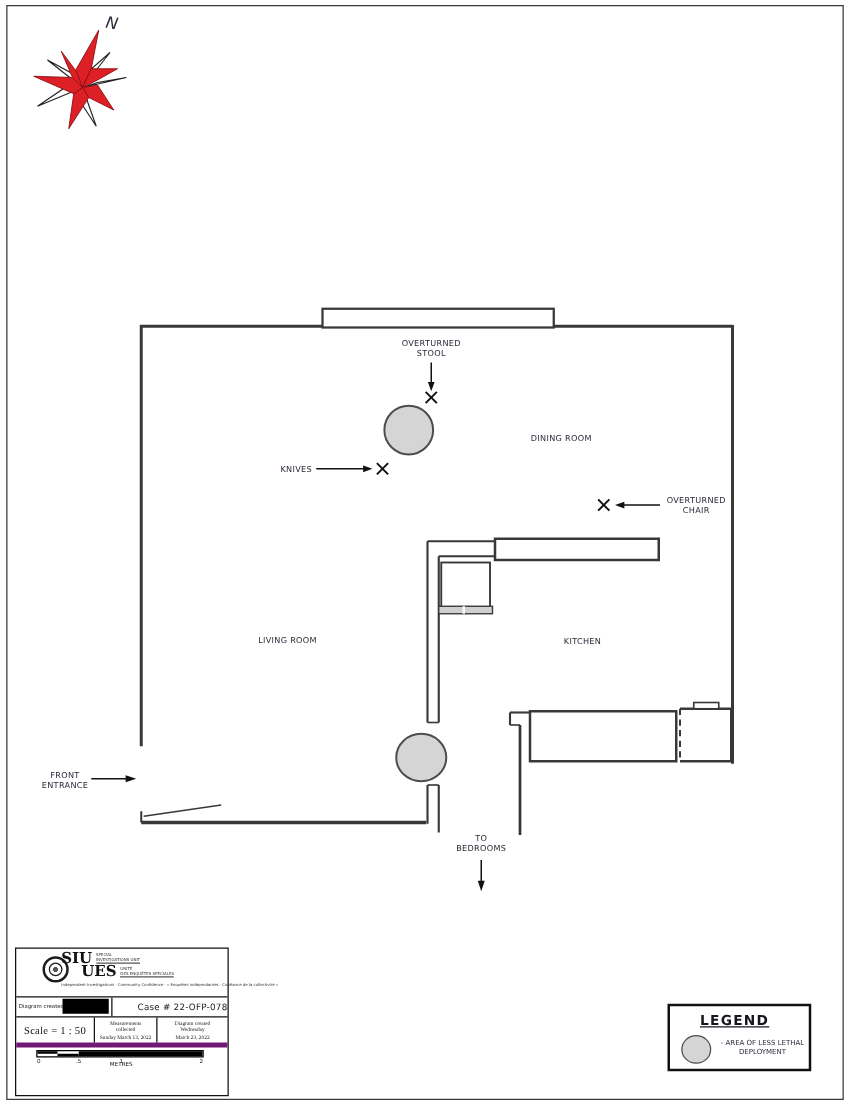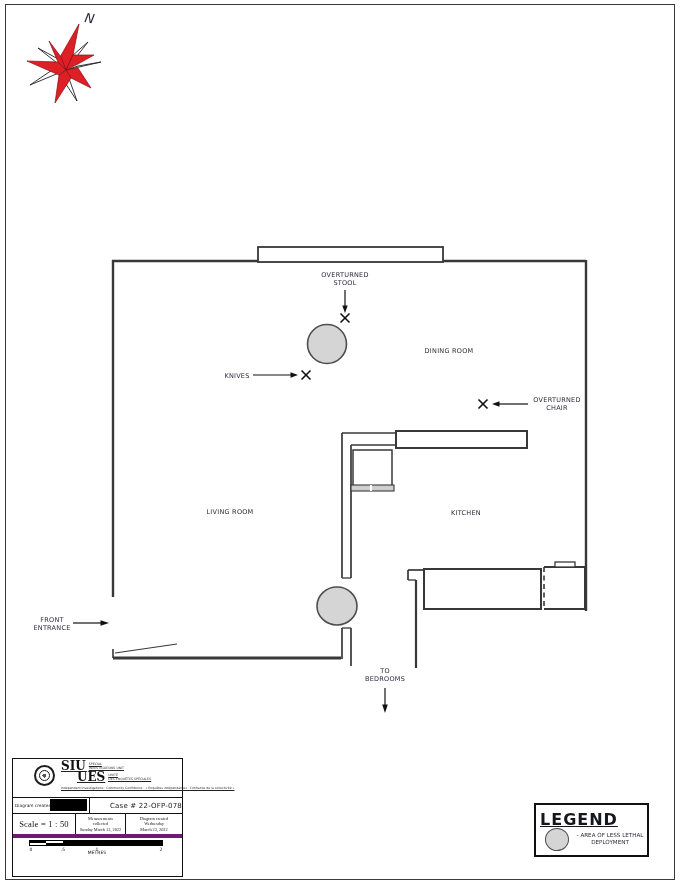--- a/index.html
+++ b/index.html
@@ -13,21 +13,21 @@
   
   .title-block{position:absolute;left:12px;top:758px;width:171px;height:119px;
         border:1.5px solid #111;box-sizing:border-box;background:#fff;color:#222;}
   .tb-row{position:relative;box-sizing:border-box;}
   .tb-logo{height:39px;border-bottom:1px solid #111;}
   .seal{position:absolute;left:21px;top:6px;width:21px;height:21px;border:2px solid #1d1d1d;
         border-radius:50%;box-sizing:border-box;}
   .seal::after{content:"";position:absolute;left:3px;top:3px;right:3px;bottom:3px;
         border:1px solid #1d1d1d;border-radius:50%;background:
         radial-gradient(circle at 50% 50%, #555 0 2px, transparent 2px);}
-  .org{position:absolute;left:48px;top:2px;width:120px;text-decoration:underline;}
+  .org{position:absolute;left:36px;top:2px;width:120px;}
   .org-line{display:flex;align-items:flex-start;gap:3px;}
   .acronym{font-family:"DejaVu Serif", serif;font-weight:bold;font-size:12px;line-height:11px;color:#111;}
   .acronym.fr{margin-left:16px;}
   .org-small{font-size:3.2px;line-height:3.6px;color:#333;padding-top:2px;
         border-bottom:0.5px solid #555;white-space:nowrap;}
   .tagline{font-size:3.1px;color:#333;text-align:center;margin-top:2.5px;white-space:nowrap;}
   .tb-muni{height:21px;border-bottom:1px solid #111;}
   .redact-muni{position:absolute;left:45px;top:-3px;width:61px;height:14px;background:#000;}
   .muni-text{position:absolute;left:48px;top:9px;font-size:9.5px;font-weight:bold;
         color:#23233a;letter-spacing:.3px;}
@@ -47,21 +47,21 @@
   .tb-scalebar{height:17px;}
   .bar{position:absolute;left:16px;top:2px;width:134px;height:6px;border:1px solid #000;
         box-sizing:border-box;background:#fff;}
   .bar .seg{position:absolute;background:#000;}
   .tick-label{position:absolute;top:9px;font-size:4.5px;color:#111;transform:translateX(-50%);}
   .units{position:absolute;left:84px;top:12px;font-size:4.5px;color:#111;transform:translateX(-50%);}
 
   
   .legend{position:absolute;left:534px;top:803px;width:115px;height:54px;
         border:2px solid #111;box-sizing:border-box;background:#fff;}
-  .legend-title{position:absolute;left:4px;top:5px;font-size:16px;font-weight:bold;
+  .legend-title{position:absolute;left:24px;top:5px;font-size:11px;font-weight:bold;
         color:#16161f;letter-spacing:1px;text-decoration:underline;}
   .legend-circle{position:absolute;left:9px;top:23px;width:24px;height:23px;border-radius:50%;
         background:#d5d5d5;border:1.4px solid #4d4d4d;box-sizing:border-box;}
   .legend-text{position:absolute;left:36px;top:27px;width:76px;font-size:5.6px;line-height:7px;
         color:#2b2b3a;text-align:center;}
 </style>
 </head>
 <body>
 
 <div class="page">

